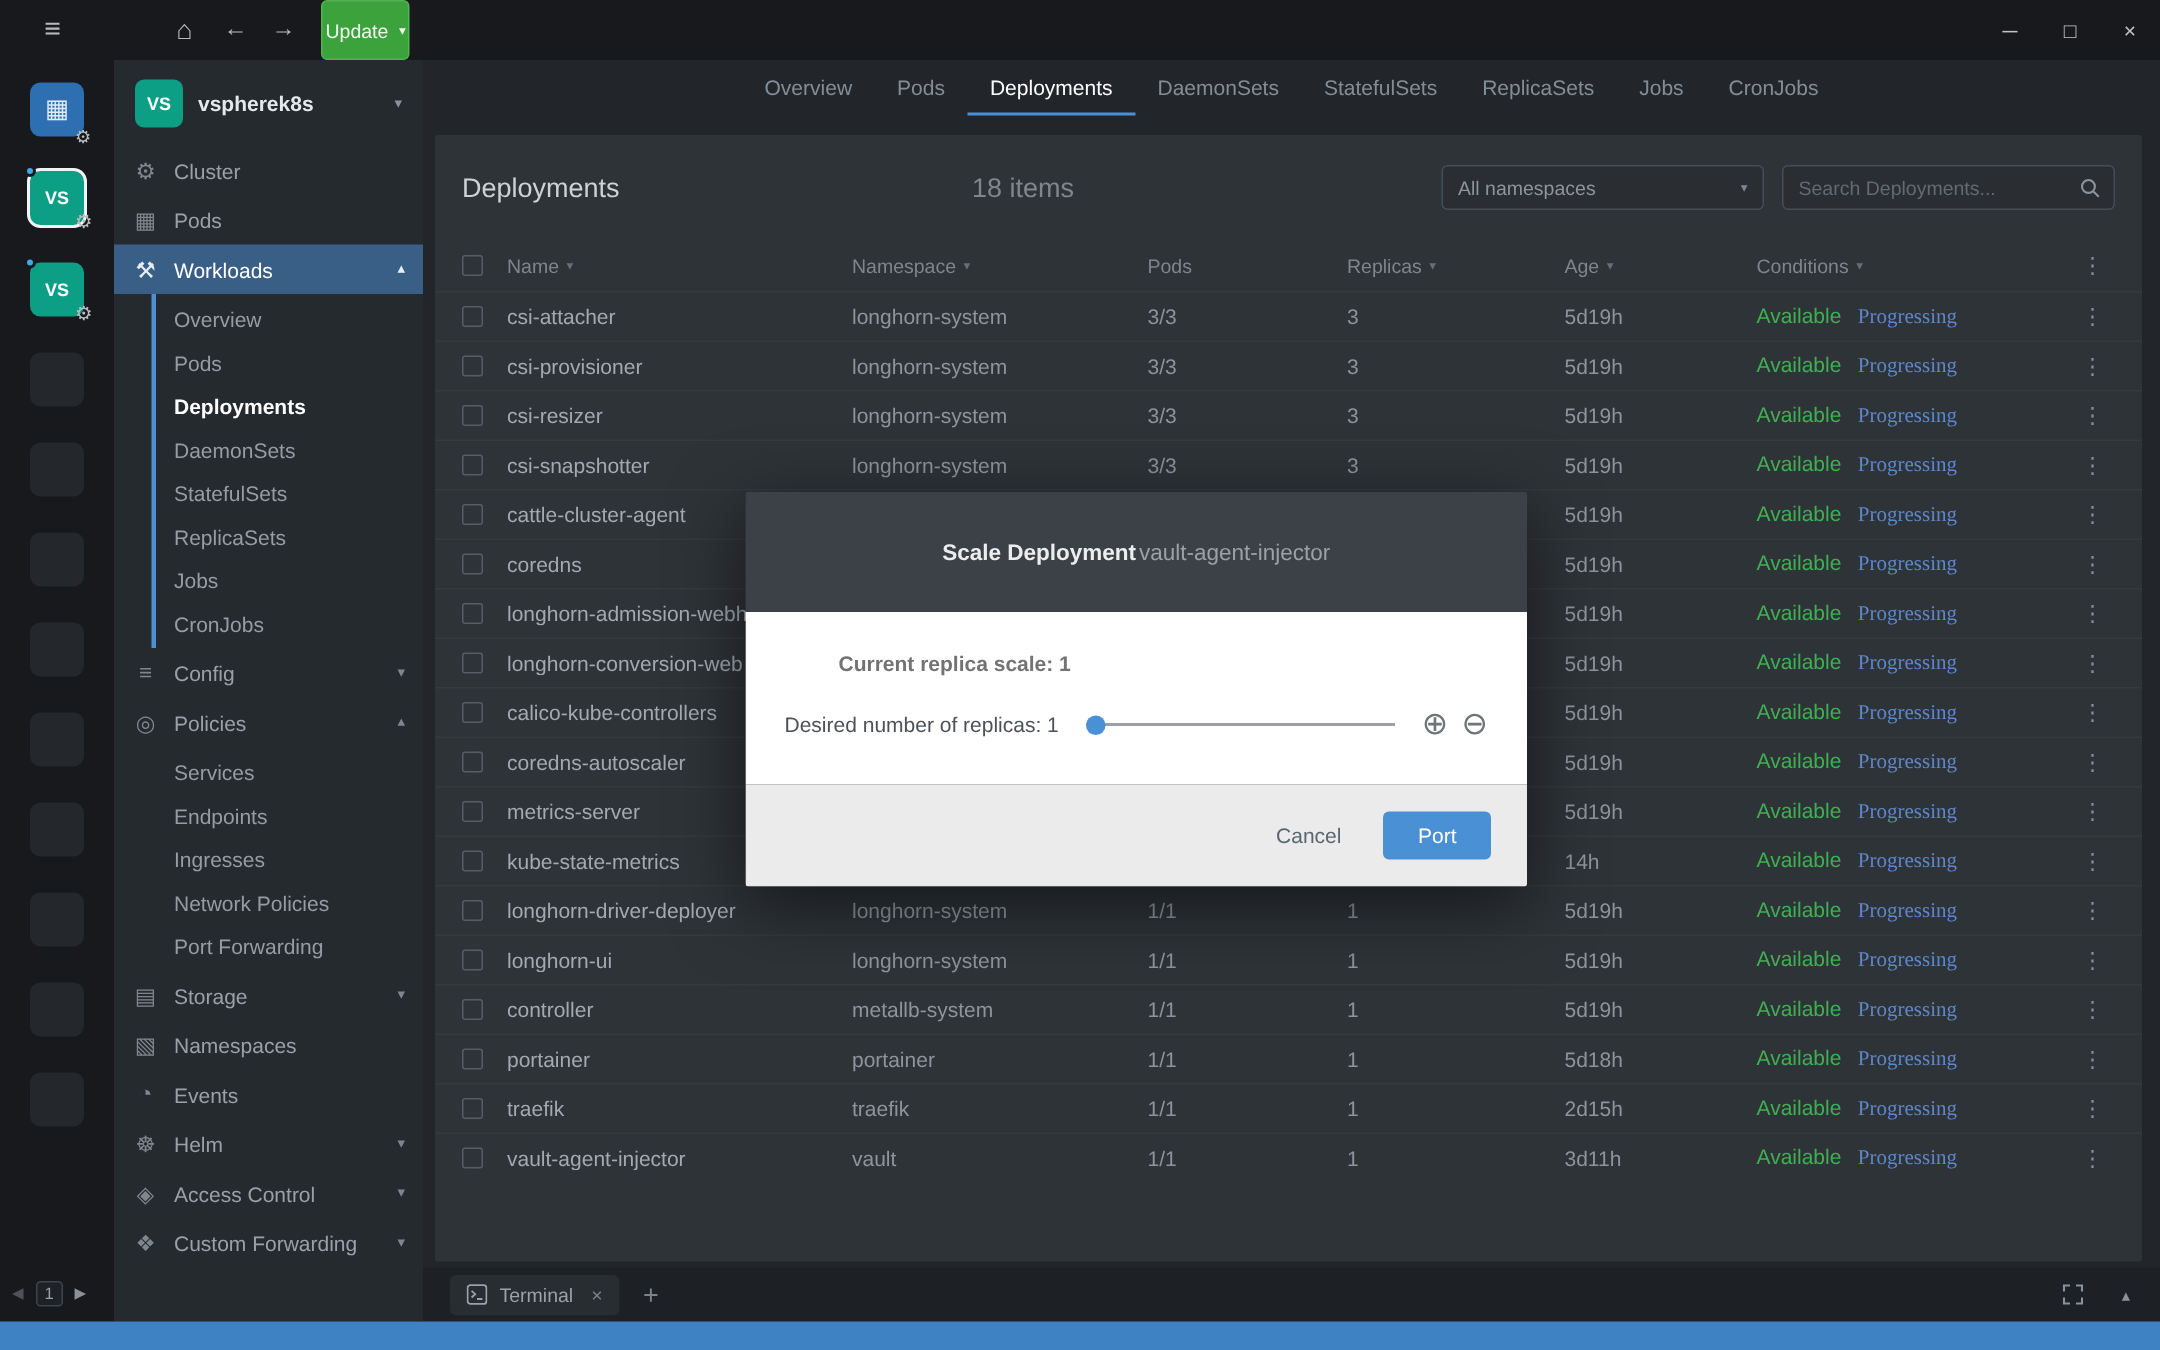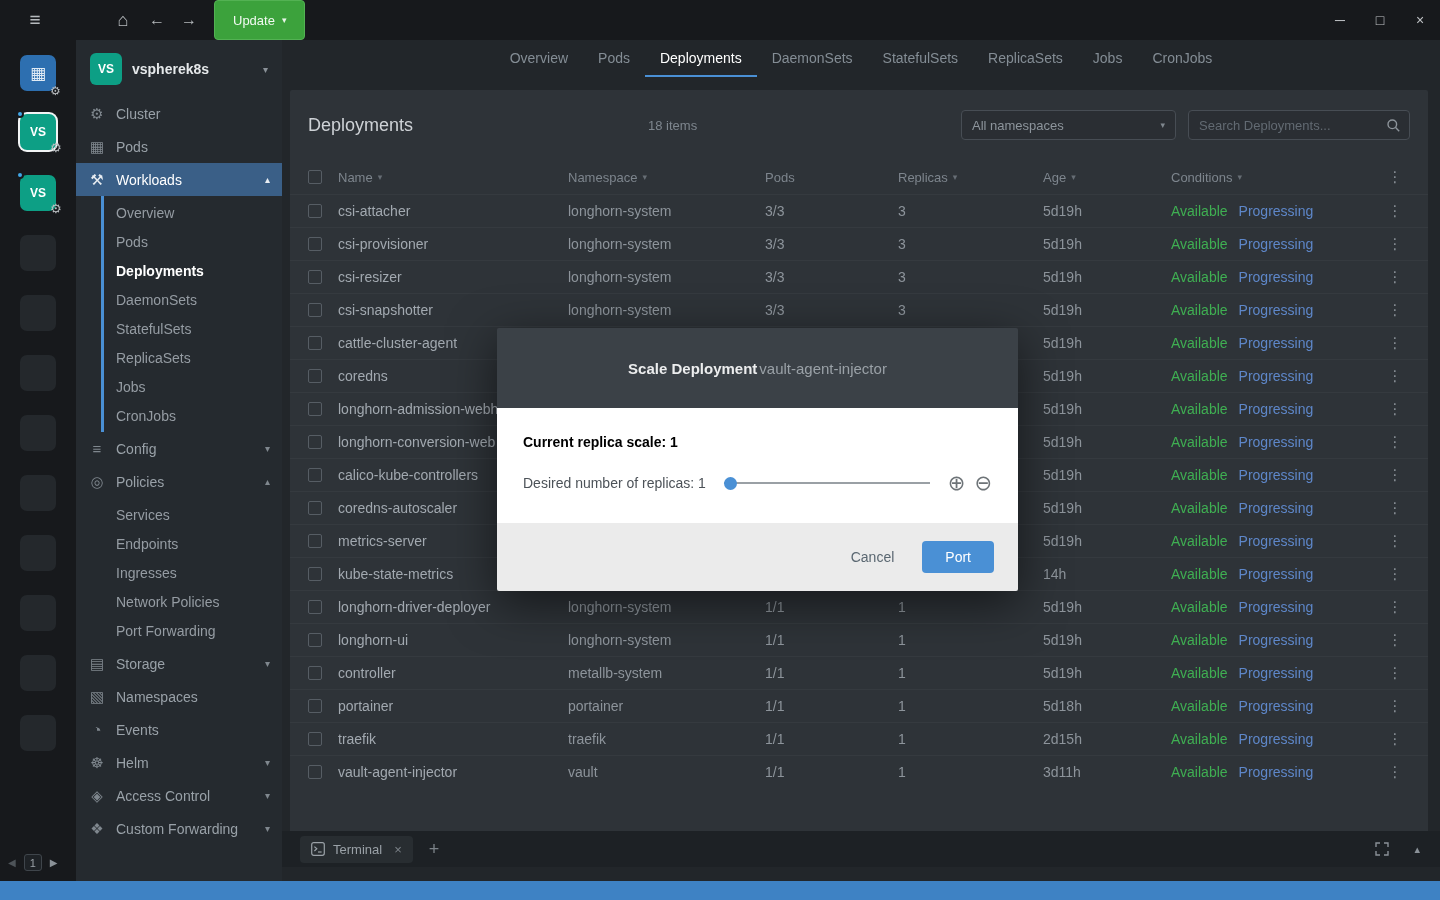--- a/index.html
+++ b/index.html
@@ -10,21 +10,21 @@
   
   #topbar { position:absolute; top:0; left:0; width:1440px; height:40px;
     background:#17191c; display:flex; align-items:center; }
   .tb-icon { color:#b6babd; font-size:16px; width:26px; text-align:center; cursor:pointer; }
   #hamburger { margin-left:22px; font-size:19px; }
   #home-ic { margin-left:62px; font-size:18px; }
   #back-ic { margin-left:8px; }
   #fwd-ic { margin-left:6px; }
   #update-btn { margin-left:12px; display:flex; align-items:center; gap:7px;
     background:var(--update-green,#3ca23c); border:1px solid #53b253; border-radius:4px;
-    height:40px; padding:0 18px; color:#f2faf2; font-size:13px; cursor:pointer;
+    height:40px; padding:0 2px; color:#f2faf2; font-size:13px; cursor:pointer;
     font-family:inherit; }
   #update-btn .caret { font-size:9px; color:#eaf6ea; }
   .win-controls { margin-left:auto; display:flex; }
   .win-controls span { width:40px; text-align:center; color:#c0c3c6; font-size:14px; cursor:pointer; }
 
   
   #rail { position:absolute; top:40px; left:0; width:76px; height:841px; background:#17191c; }
   .rail-tile { position:absolute; left:20px; width:36px; height:36px; border-radius:7px;
     display:grid; place-items:center; }
   .rail-tile.catalog { top:15px; background:#2d6fb0; color:#dfeaf4; font-size:17px; cursor:pointer; }
@@ -68,47 +68,47 @@
   #main { position:absolute; top:40px; left:282px; width:1158px; height:841px; background:#22262a; }
   #tabstrip { height:37px; display:flex; justify-content:center; align-items:stretch; }
   .tab { display:flex; align-items:center; padding:0 15px; color:#848d95; font-size:14px;
     border-bottom:2px solid transparent; cursor:pointer; }
   .tab.active { color:#ffffff; border-bottom-color:var(--accent,#4a90d5); }
 
   #panel { position:absolute; left:8px; right:12px; top:50px; bottom:40px;
     background:#2e3338; border-radius:2px; overflow:hidden; }
   #toolbar { display:flex; align-items:center; height:70px; padding:0 18px; }
   #panel-title { font-size:18px; font-weight:400; color:#ced2d6; width:340px; }
-  #items-count { font-size:13px; color:#7e868e; }
+  #items-count { font-size:18px; color:#7e868e; }
   #ns-select { margin-left:auto; width:215px; height:30px; background:#2a2e33;
     border:1px solid #474d54; border-radius:4px; display:flex; align-items:center;
     padding:0 10px; color:#8d959c; font-size:13px; cursor:pointer; }
   #ns-select .caret { margin-left:auto; font-size:9px; color:#7f878e; }
   #searchbox { margin-left:12px; width:222px; height:30px; background:#2a2e33;
     border:1px solid #474d54; border-radius:4px; display:flex; align-items:center; padding:0 8px 0 10px; }
   #search-input { flex:1; background:transparent; border:none; outline:none;
     color:#f0abfc; font-size:13px; font-family:inherit; min-width:0; }
   #search-input::placeholder { color:#626a72; }
 
   .t-row { display:grid; grid-template-columns:30px 230px 197px 133px 145px 128px 1fr 30px;
     align-items:center; padding:0 18px; }
   .t-head { height:34px; color:#7d858d; font-size:13px; }
   .t-hcell { display:flex; align-items:center; gap:5px; cursor:pointer; }
   .sort-caret { font-size:9px; color:#666d74; }
   #table-body .t-row { height:33px; border-top:1px solid rgba(255,255,255,0.035);
     font-size:14px; color:#8d949b; cursor:pointer; }
   .cell-name { color:#a2a9b0; white-space:nowrap; overflow:hidden; }
   .cond { margin-right:11px; }
   .cond-available { color:var(--success,#3faf52); }
-  .cond-progressing { color:var(--progressing,#5e87c9); }
+  .cond-progressing { color:var(--progressing,#5e87c9);font-family:Liberation Serif, serif; }
   .checkbox { width:14px; height:14px; border:1px solid #565d64; border-radius:2px; cursor:pointer; }
   .kebab { color:#868d93; font-size:15px; text-align:center; cursor:pointer; }
 
   
-  #dock { position:absolute; left:0; right:0; bottom:14px; height:36px; background:#1d2125;
+  #dock { position:absolute; left:0; right:0; bottom:0; height:36px; background:#1d2125;
     display:flex; align-items:center; }
   .dock-tab { margin-left:18px; height:27px; display:flex; align-items:center; gap:8px;
     background:#282d31; border-radius:4px; padding:0 11px; color:#9aa1a7; font-size:13px; cursor:pointer; }
   .dock-x { color:#7b8288; font-size:13px; cursor:pointer; margin-left:4px; }
   .dock-plus { margin-left:16px; color:#7b8288; font-size:18px; cursor:pointer; }
   .dock-right { margin-left:auto; display:flex; align-items:center; gap:24px; padding-right:20px;
     color:#8a9198; }
   .dock-right .chev-up { font-size:11px; cursor:pointer; }
 
   
@@ -116,21 +116,21 @@
     background:var(--statusbar-blue,#3e82c4); }
 
   
   #dialog { position:absolute; left:497px; top:328px; width:521px; z-index:10;
     box-shadow:0 12px 48px rgba(0,0,0,0.55); border-radius:2px; overflow:hidden; }
   .dialog-header { height:80px; background:#3b4147; display:flex; align-items:center;
     justify-content:center; font-size:15px; }
   .dialog-title { color:#ecedee; font-weight:700; }
   .dialog-sub { color:#9aa1a7; margin-left:2px; }
   .dialog-body { background:#ffffff; padding:26px 26px 30px; }
-  .current-scale { font-size:14px; color:#000000; font-weight:700; margin-bottom:22px; }
+  .current-scale { font-size:14px; color:#737373; font-weight:700; margin-bottom:22px;margin-left:36px; }
   .desired-row { display:flex; align-items:center; }
   .desired-label { font-size:14px; color:#4c5258; white-space:nowrap; }
   .slider { flex:1; margin:0 18px; position:relative; height:14px; cursor:pointer; }
   .slider-track { position:absolute; top:6px; left:0; right:0; height:2px; background:#9aa0a5; }
   .slider-thumb { position:absolute; top:1px; left:0; width:13px; height:13px; border-radius:50%;
     background:var(--accent,#4a90d5); cursor:grab; }
   .step { font-size:21px; color:#6e7478; line-height:1; cursor:pointer; }
   .step.plus { margin-right:9px; }
   .dialog-footer { background:#ebebeb; height:68px; display:flex; align-items:center;
     justify-content:flex-end; padding:0 24px; gap:28px; }

